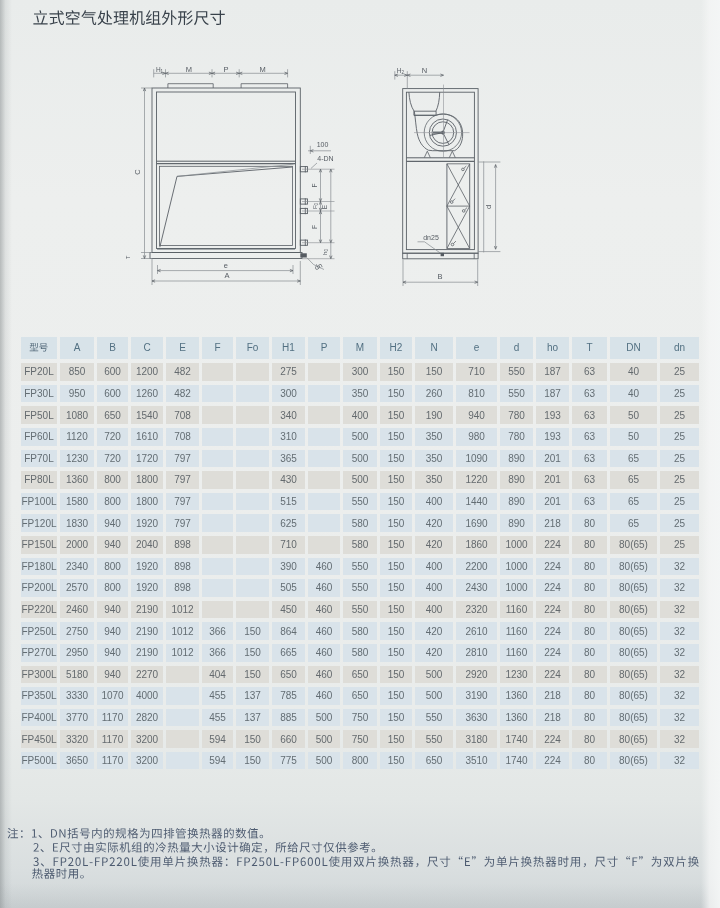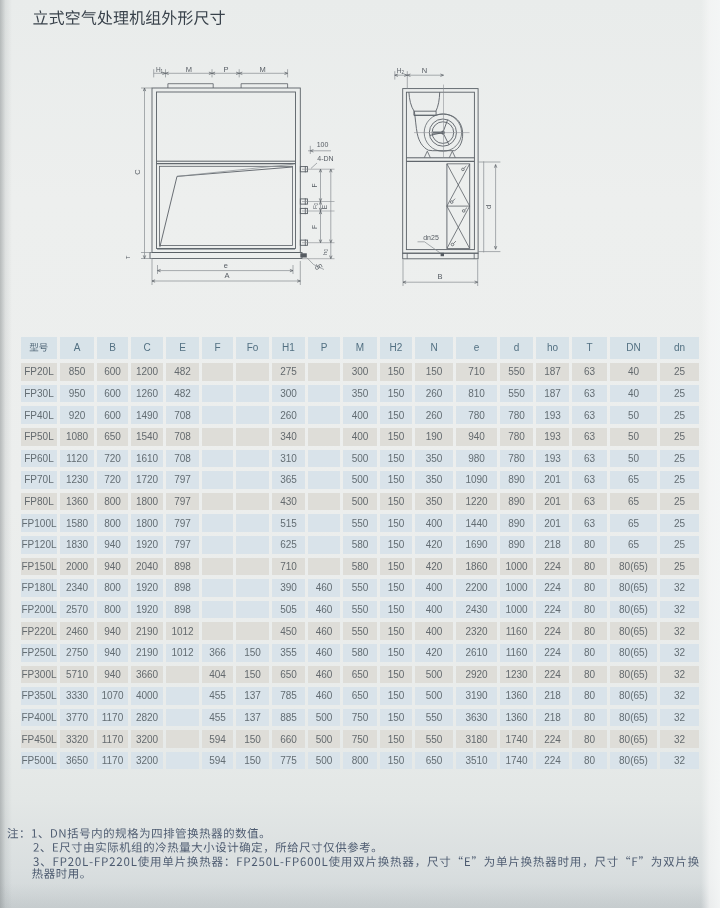--- a/index.html
+++ b/index.html
@@ -589,40 +589,20 @@
         <td>350</td>
         <td>150</td>
         <td>260</td>
         <td>810</td>
         <td>550</td>
         <td>187</td>
         <td>63</td>
         <td>40</td>
         <td>25</td>
       </tr>
-<tr>
-        <td>FP40L</td>
-        <td>920</td>
-        <td>600</td>
-        <td>1490</td>
-        <td>708</td>
-        <td></td>
-        <td></td>
-        <td>260</td>
-        <td></td>
-        <td>400</td>
-        <td>150</td>
-        <td>260</td>
-        <td>780</td>
-        <td>780</td>
-        <td>193</td>
-        <td>63</td>
-        <td>50</td>
-        <td>25</td>
-      </tr>
 <tr class="w">
         <td>FP50L</td>
         <td>1080</td>
         <td>650</td>
         <td>1540</td>
         <td>708</td>
         <td></td>
         <td></td>
         <td>340</td>
         <td></td>
@@ -817,37 +797,57 @@
         <td>32</td>
       </tr>
 <tr>
         <td>FP250L</td>
         <td>2750</td>
         <td>940</td>
         <td>2190</td>
         <td>1012</td>
         <td>366</td>
         <td>150</td>
-        <td>355</td>
+        <td>864</td>
         <td>460</td>
         <td>580</td>
         <td>150</td>
         <td>420</td>
         <td>2610</td>
         <td>1160</td>
         <td>224</td>
         <td>80</td>
         <td>80(65)</td>
         <td>32</td>
       </tr>
+<tr>
+        <td>FP270L</td>
+        <td>2950</td>
+        <td>940</td>
+        <td>2190</td>
+        <td>1012</td>
+        <td>366</td>
+        <td>150</td>
+        <td>665</td>
+        <td>460</td>
+        <td>580</td>
+        <td>150</td>
+        <td>420</td>
+        <td>2810</td>
+        <td>1160</td>
+        <td>224</td>
+        <td>80</td>
+        <td>80(65)</td>
+        <td>32</td>
+      </tr>
 <tr class="w">
         <td>FP300L</td>
-        <td>5710</td>
+        <td>5180</td>
         <td>940</td>
-        <td>3660</td>
+        <td>2270</td>
         <td></td>
         <td>404</td>
         <td>150</td>
         <td>650</td>
         <td>460</td>
         <td>650</td>
         <td>150</td>
         <td>500</td>
         <td>2920</td>
         <td>1230</td>

